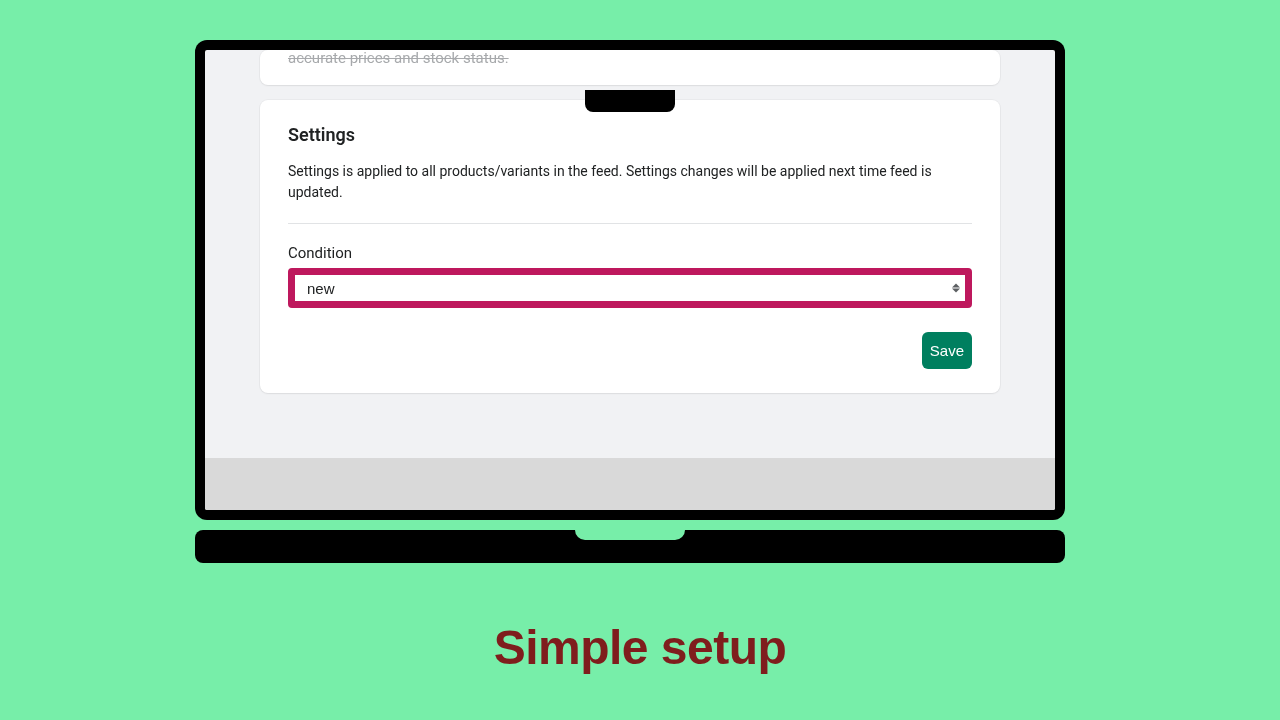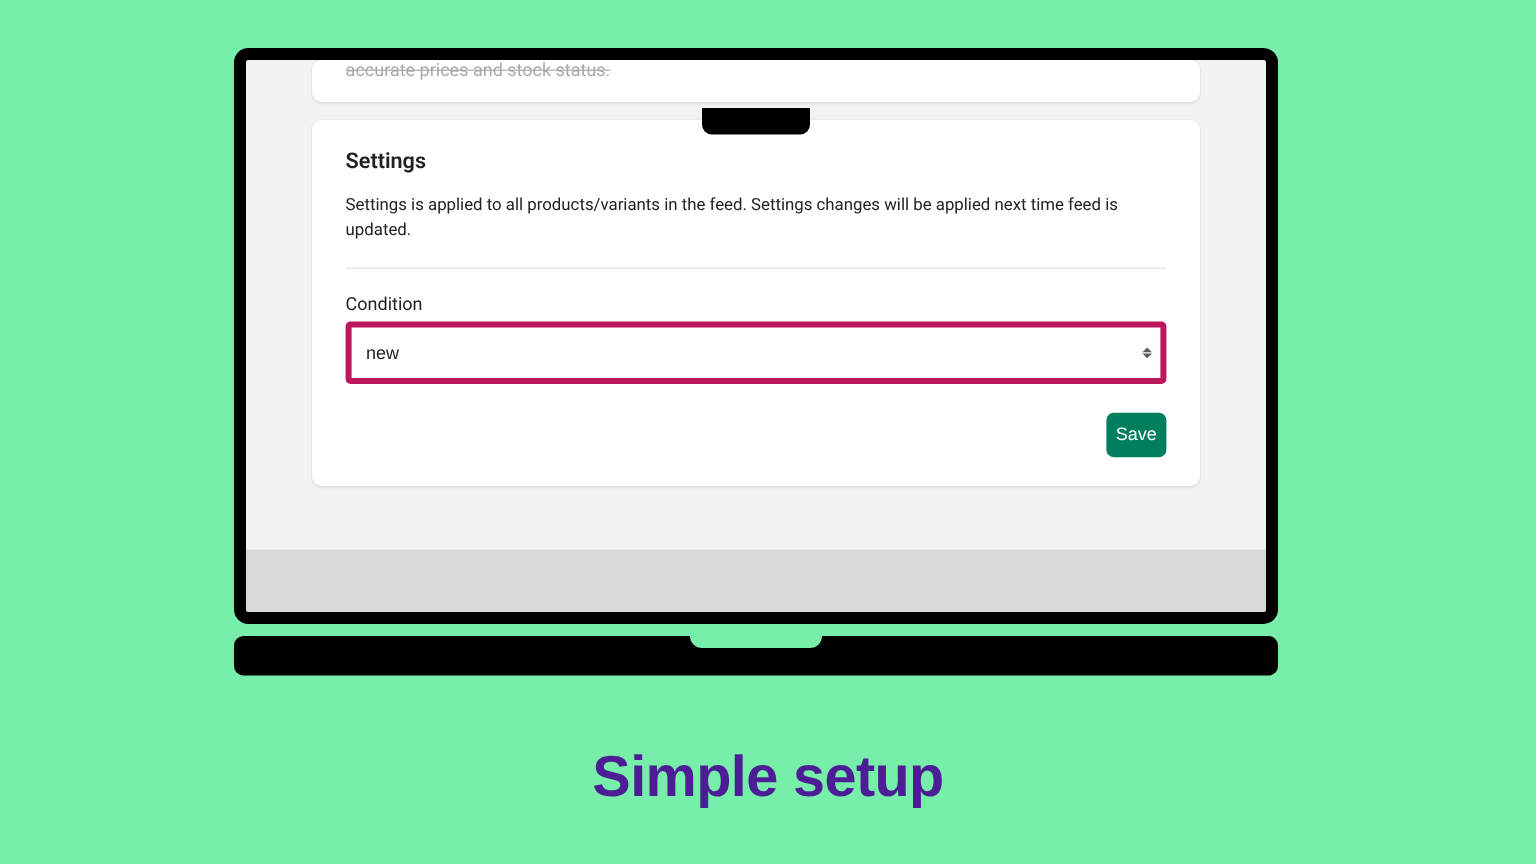--- a/index.html
+++ b/index.html
@@ -105,22 +105,22 @@
   display: block;
 }
 
 .select-wrap {
   position: relative;
   width: 100%;
 }
 
 .select {
   width: 100%;
-  height: 52px;
-  border: 5px solid #be185d;
+  height: 40px;
+  border: 7px solid #be185d;
   border-radius: 4px;
   background: #fff;
   padding: 0 34px 0 12px;
   font-size: 15px;
   color: #202223;
   appearance: none;
   -webkit-appearance: none;
   cursor: pointer;
 }
 
@@ -190,21 +190,21 @@
 }
 
 .tagline {
   position: absolute;
   left: 0; right: 0;
   top: 620px;
   text-align: center;
   font-family: "Helvetica Neue", Arial, sans-serif;
   font-weight: 800;
   font-size: 48px;
-  color: #4c1d95;
+  color: #7f1d1d;
   letter-spacing: -0.5px;
 }
 </style>
 </head>
 <body>
 
 <div class="laptop">
   <div class="screen-outer">
     <div class="notch"></div>
     <div class="screen-inner">

